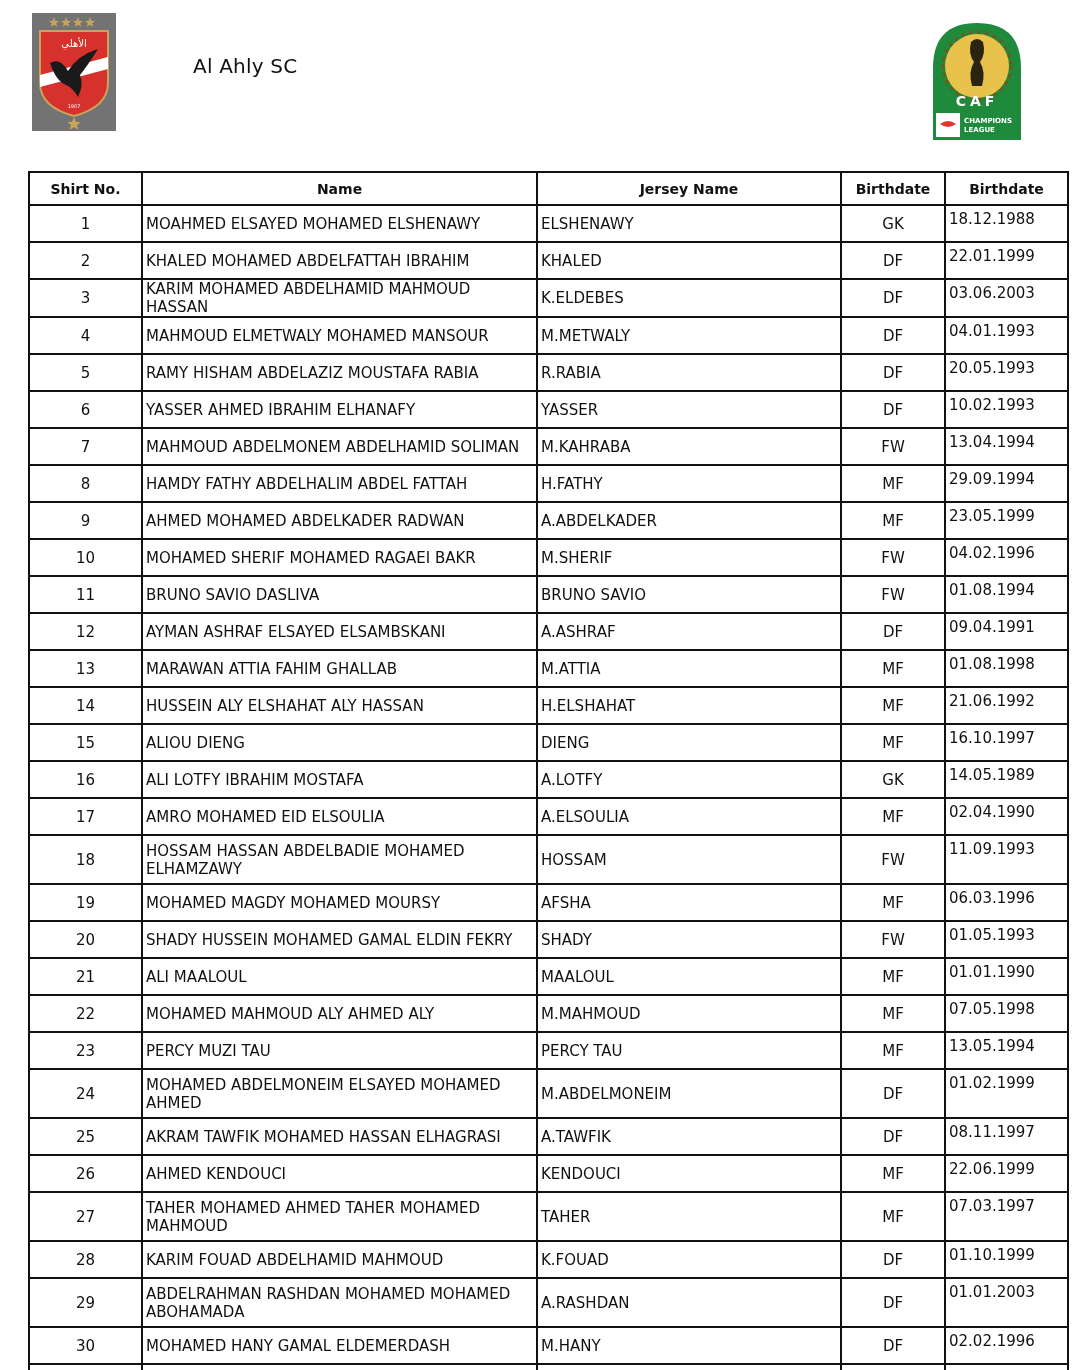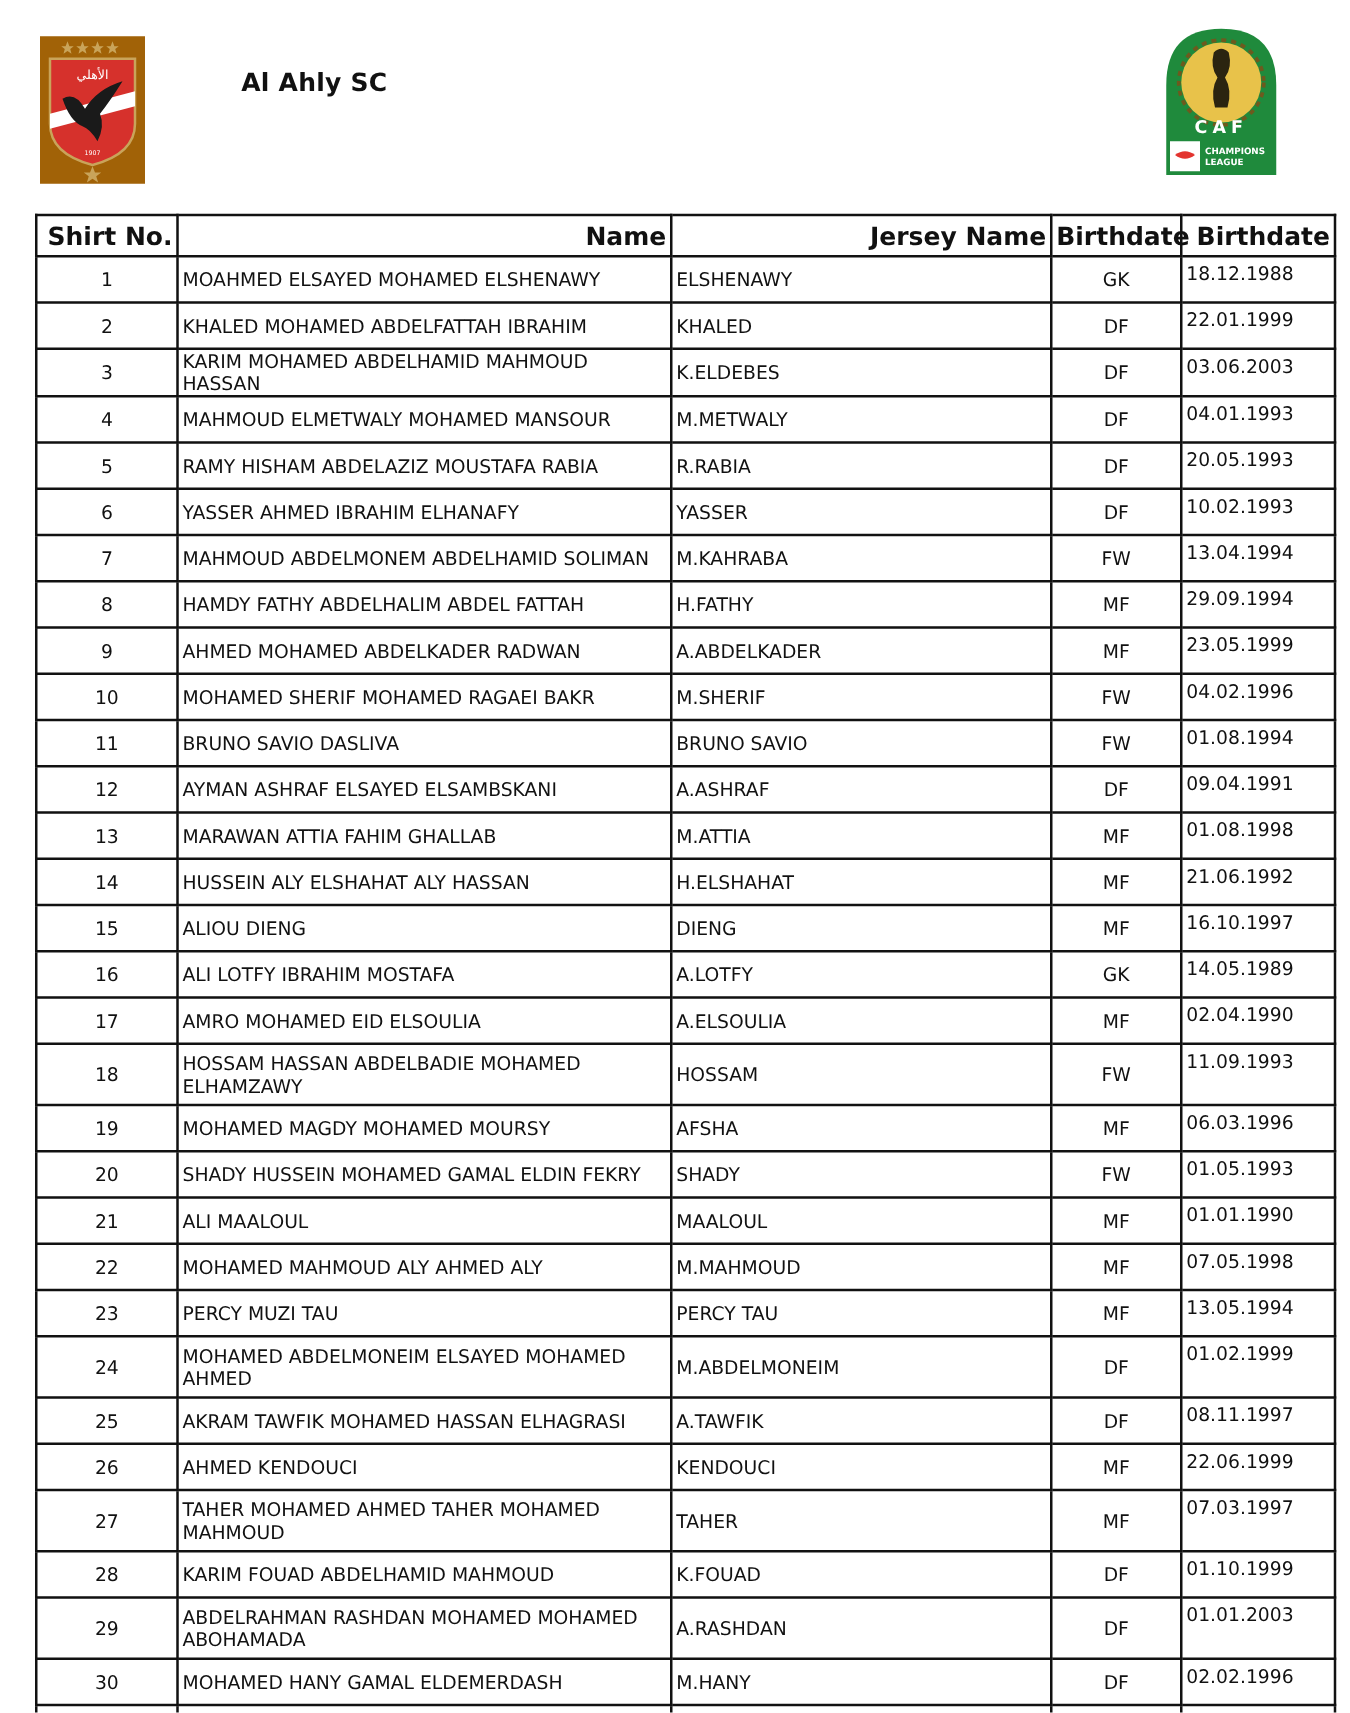--- a/index.html
+++ b/index.html
@@ -1,29 +1,29 @@
 <!DOCTYPE html>
 <html><head>
 <meta charset="utf-8">
 <style>
   html, body { margin: 0; padding: 0; background: #ffffff; }
   body { width: 1080px; height: 1370px; position: relative; overflow: hidden; font-family: "DejaVu Sans", sans-serif; color: #111; }
 
-  .logo-ahly { position: absolute; left: 32px; top: 13px; width: 84px; height: 118px; background: #a16207; margin-top: 16px; }
+  .logo-ahly { position: absolute; left: 32px; top: 13px; width: 84px; height: 118px; background: #737373; }
   .logo-caf  { position: absolute; left: 930px; top: 20px; width: 94px; height: 122px; }
 
-  .club-title { position: absolute; left: 193px; top: 54px; font-size: 20px; font-weight: bold; letter-spacing: 0.2px; }
+  .club-title { position: absolute; left: 193px; top: 54px; font-size: 20px; font-weight: normal; letter-spacing: 0.2px; }
 
   table.roster {
     position: absolute; left: 28px; top: 171px;
     border-collapse: collapse; table-layout: fixed; width: 1039px;
     font-size: 15px;
   }
   table.roster th, table.roster td { border: 2px solid #111; padding: 0 3px; }
-  table.roster th { height: 31px; font-weight: bold; font-size: 20px; text-align: right; }
+  table.roster th { height: 31px; font-weight: bold; font-size: 14px; text-align: center; }
   table.roster td { height: 31px; vertical-align: middle; line-height: 18px; }
   table.roster tr.tall td { height: 43px; }
   td.c-no, td.c-pos { text-align: center; }
   td.c-name, td.c-jersey { text-align: left; }
   td.c-date { vertical-align: top !important; padding-top: 4px !important; }
   col.w-no { width: 113px; } col.w-name { width: 395px; } col.w-jersey { width: 304px; }
   col.w-pos { width: 104px; } col.w-date { width: 123px; }
 </style>
 </head>
 <body>

